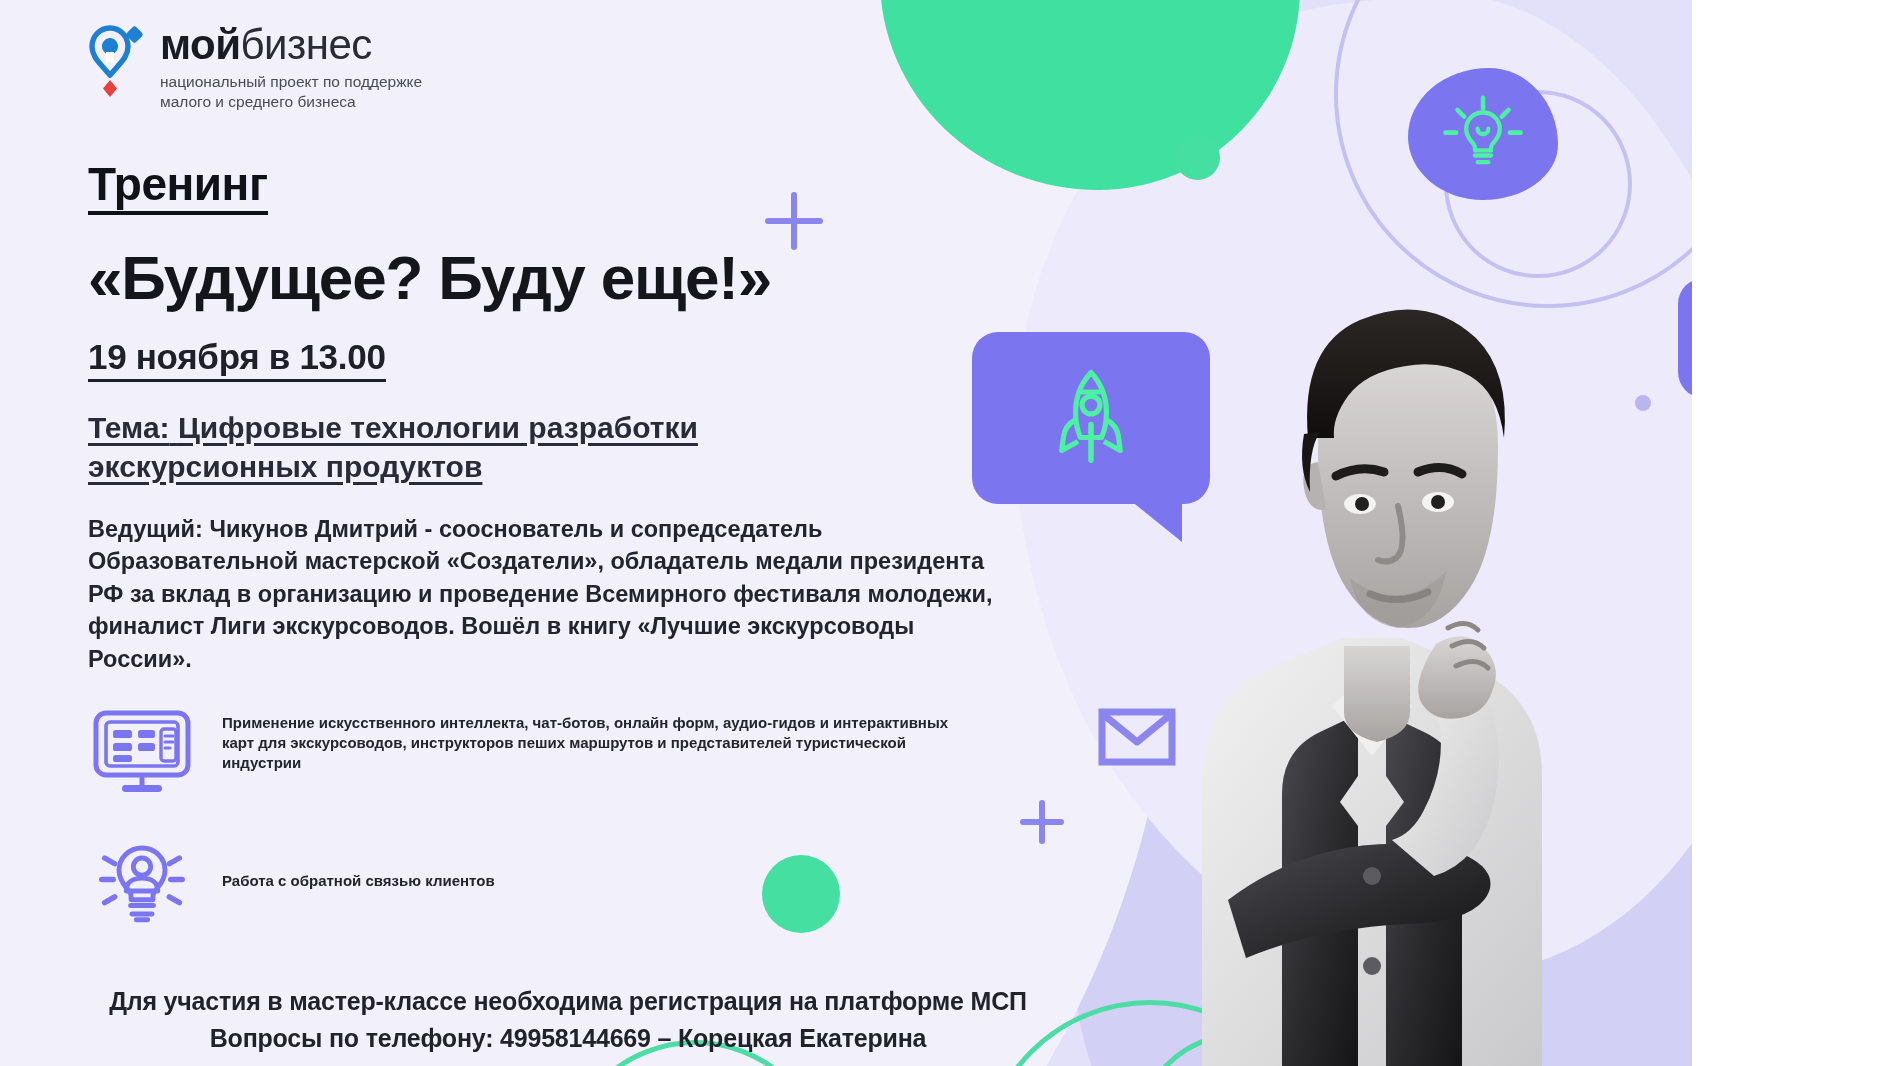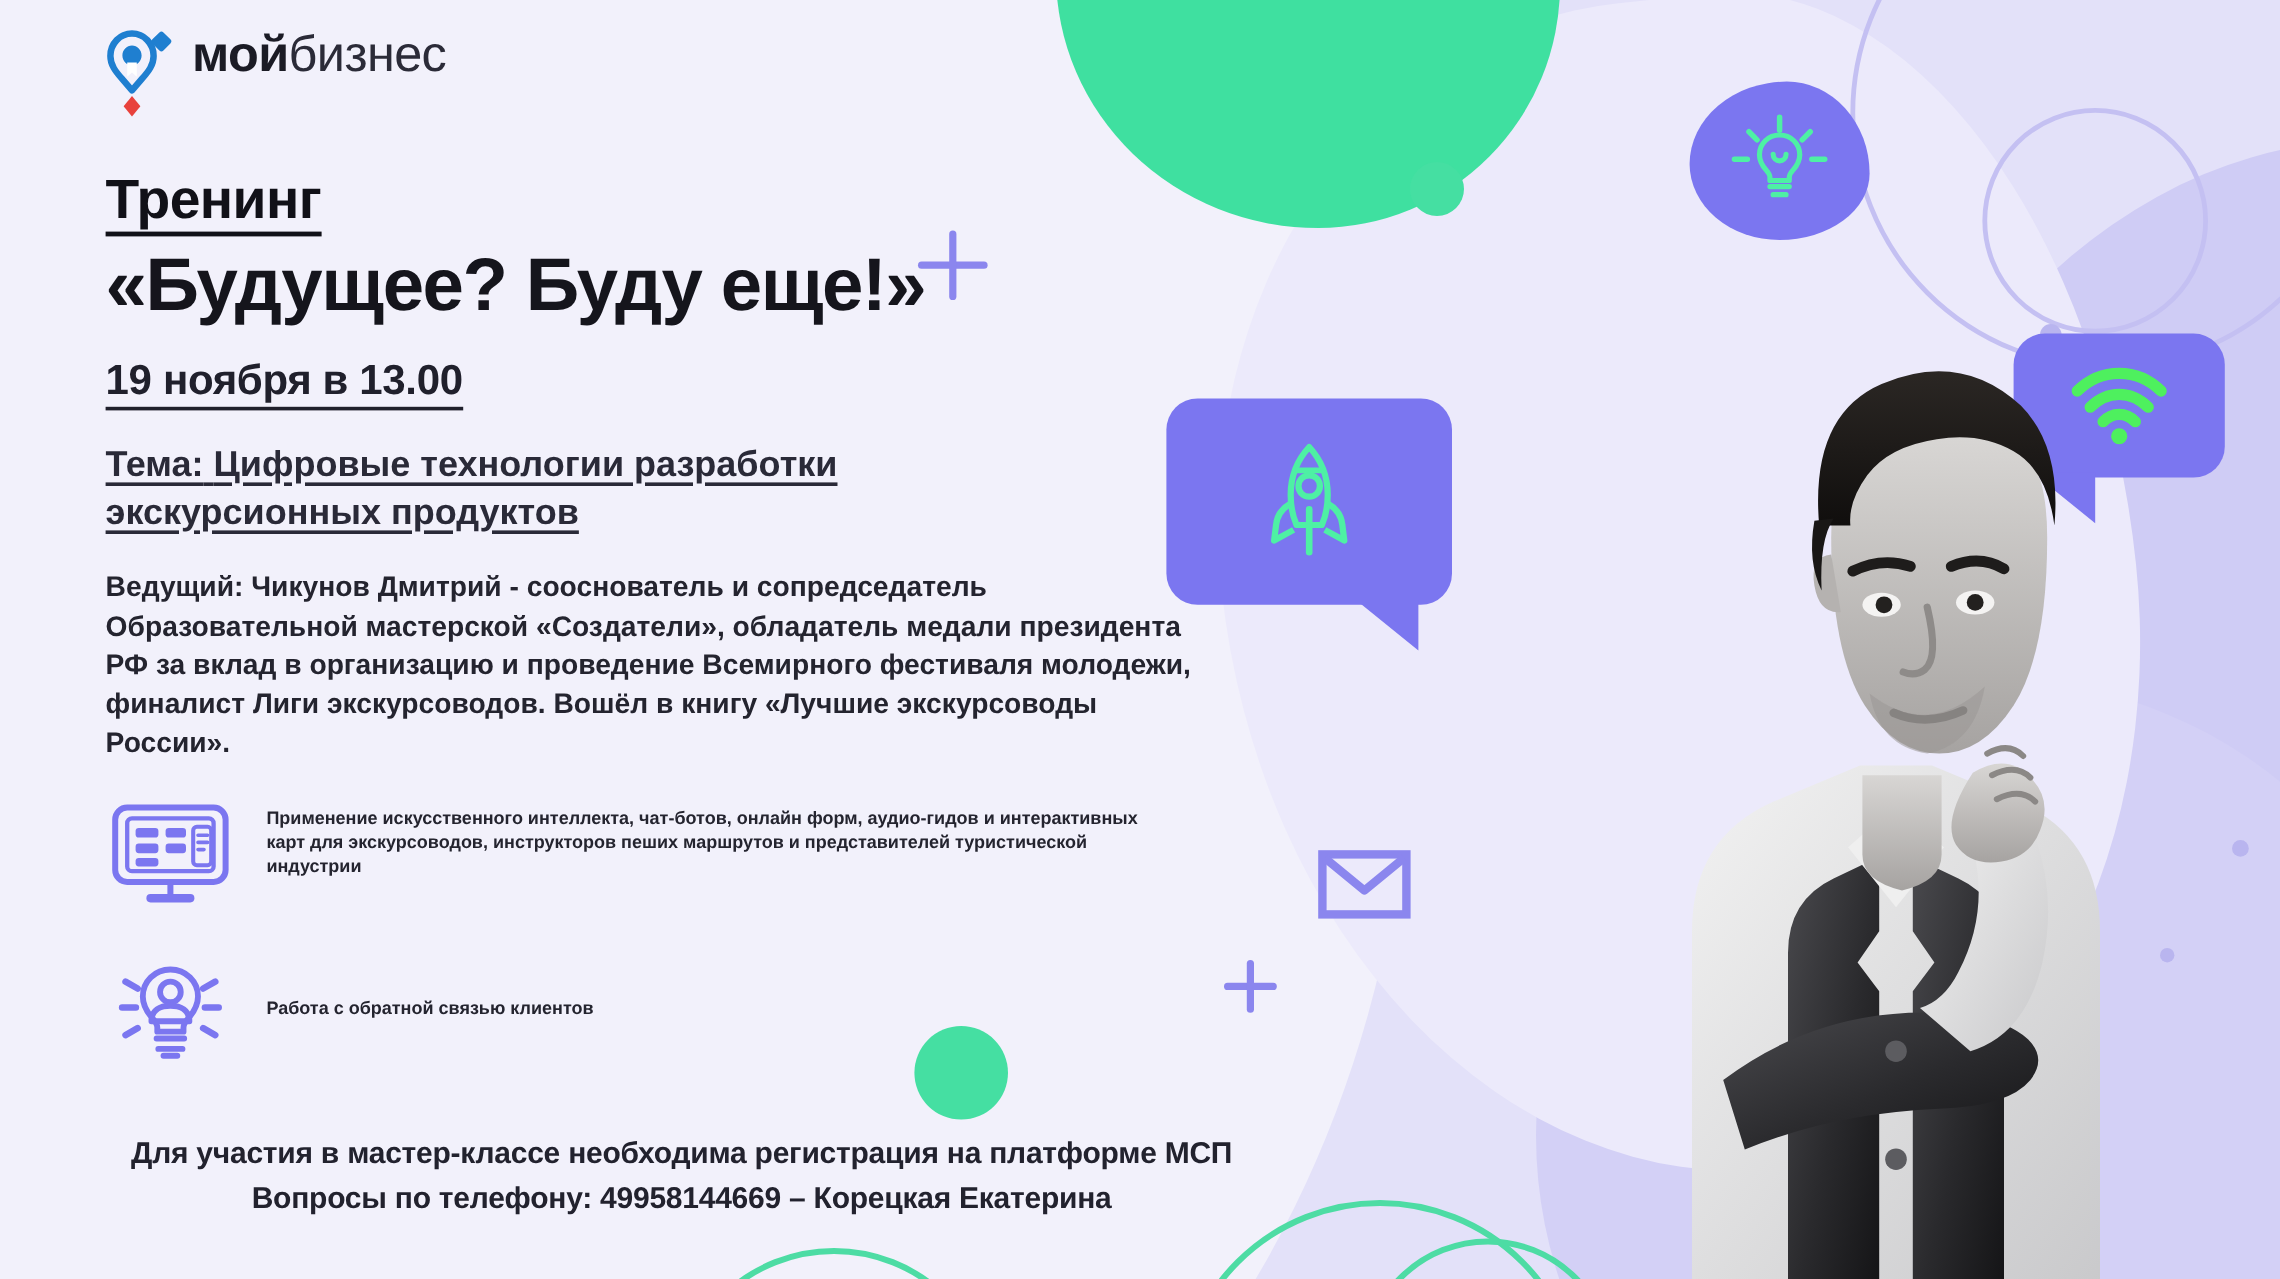--- a/index.html
+++ b/index.html
@@ -2,21 +2,21 @@
 <html lang="ru"><head>
 <meta charset="utf-8">
 <style>
   html, body {
     margin: 0;
     padding: 0;
     background: #ffffff;
   }
   #poster {
     position: relative;
-    width: 1900px;
+    width: 1692px;
     height: 1066px;
     overflow: hidden;
     background: #0ea5e9;
     font-family: "Liberation Sans", "DejaVu Sans", sans-serif;
   }
 
   
   .bg-base {
     position: absolute;
     inset: 0;
@@ -250,21 +250,21 @@
     font-weight: 800;
     color: #111118;
     letter-spacing: -0.5px;
     display: inline-block;
     border-bottom: 4px solid #111118;
     padding-bottom: 3px;
     line-height: 1.05;
     text-align: right;
   }
   .title {
-    margin-top: 8px;
+    margin-top: 30px;
     font-size: 62px;
     font-weight: 800;
     color: #15151c;
     letter-spacing: -1.2px;
     line-height: 1.06;
     white-space: nowrap;
   }
   .datetime {
     margin-top: 26px;
     font-size: 35px;
@@ -460,20 +460,24 @@
     <div class="logo-row">
       <svg class="logo-mark" viewBox="0 0 58 76" fill="none">
         <path d="M22 6C12 6 4 14.3 4 24.6c0 7.6 4.3 12.9 9.6 19l8.4 9.7 8.4-9.7c5.3-6.1 9.6-11.4 9.6-19C40 14.3 32 6 22 6z" stroke="#1f7fd0" stroke-width="5.4" stroke-linejoin="round"></path>
         <path d="M22 16c-4.4 0-8 3.7-8 8.3 0 4.5 3.6 8.2 8 8.2s8-3.7 8-8.2c0-4.6-3.6-8.3-8-8.3z" fill="#1f7fd0"></path>
         <path d="M18 30h8v12l-4-3.6L18 42z" fill="#ffffff"></path>
         <rect x="40" y="6" width="13" height="13" rx="2.4" transform="rotate(45 46.5 12.5)" fill="#1f7fd0"></rect>
         <path d="M22 58l7 8.5-7 8.5-7-8.5z" fill="#e8413c"></path>
       </svg>
       <div class="logo-text-block">
         <div class="logo-word"><span class="moy">мой</span><span class="biz">бизнес</span></div>
+        <div class="logo-sub">
+          <span>национальный проект по поддержке</span><br>
+          <span>малого и среднего бизнеса</span>
+        </div>
       </div>
     </div>
 
     <div><span class="kicker">Тренинг</span></div>
     <div class="title">«Будущее? Буду еще!»</div>
     <div><span class="datetime">19 ноября в 13.00</span></div>
 
     <div class="topic">
       <u><span>Тема:</span>
       <span>Цифровые технологии разработки экскурсионных продуктов</span></u>

